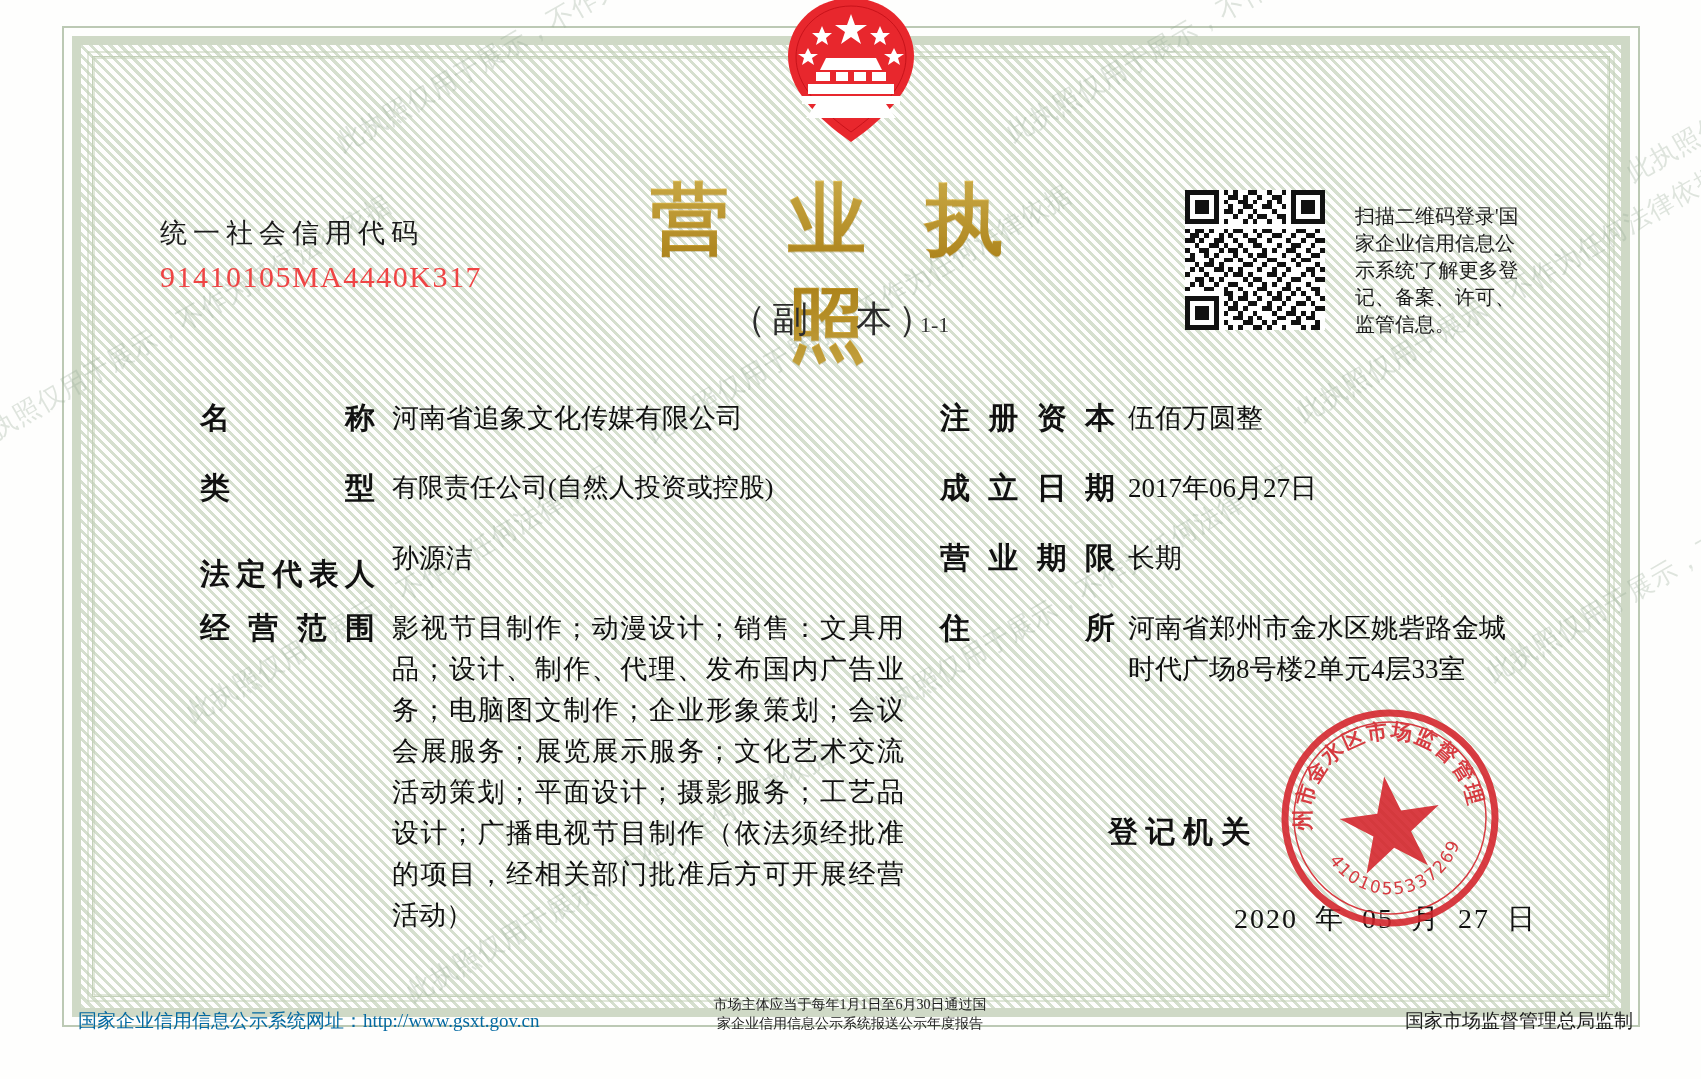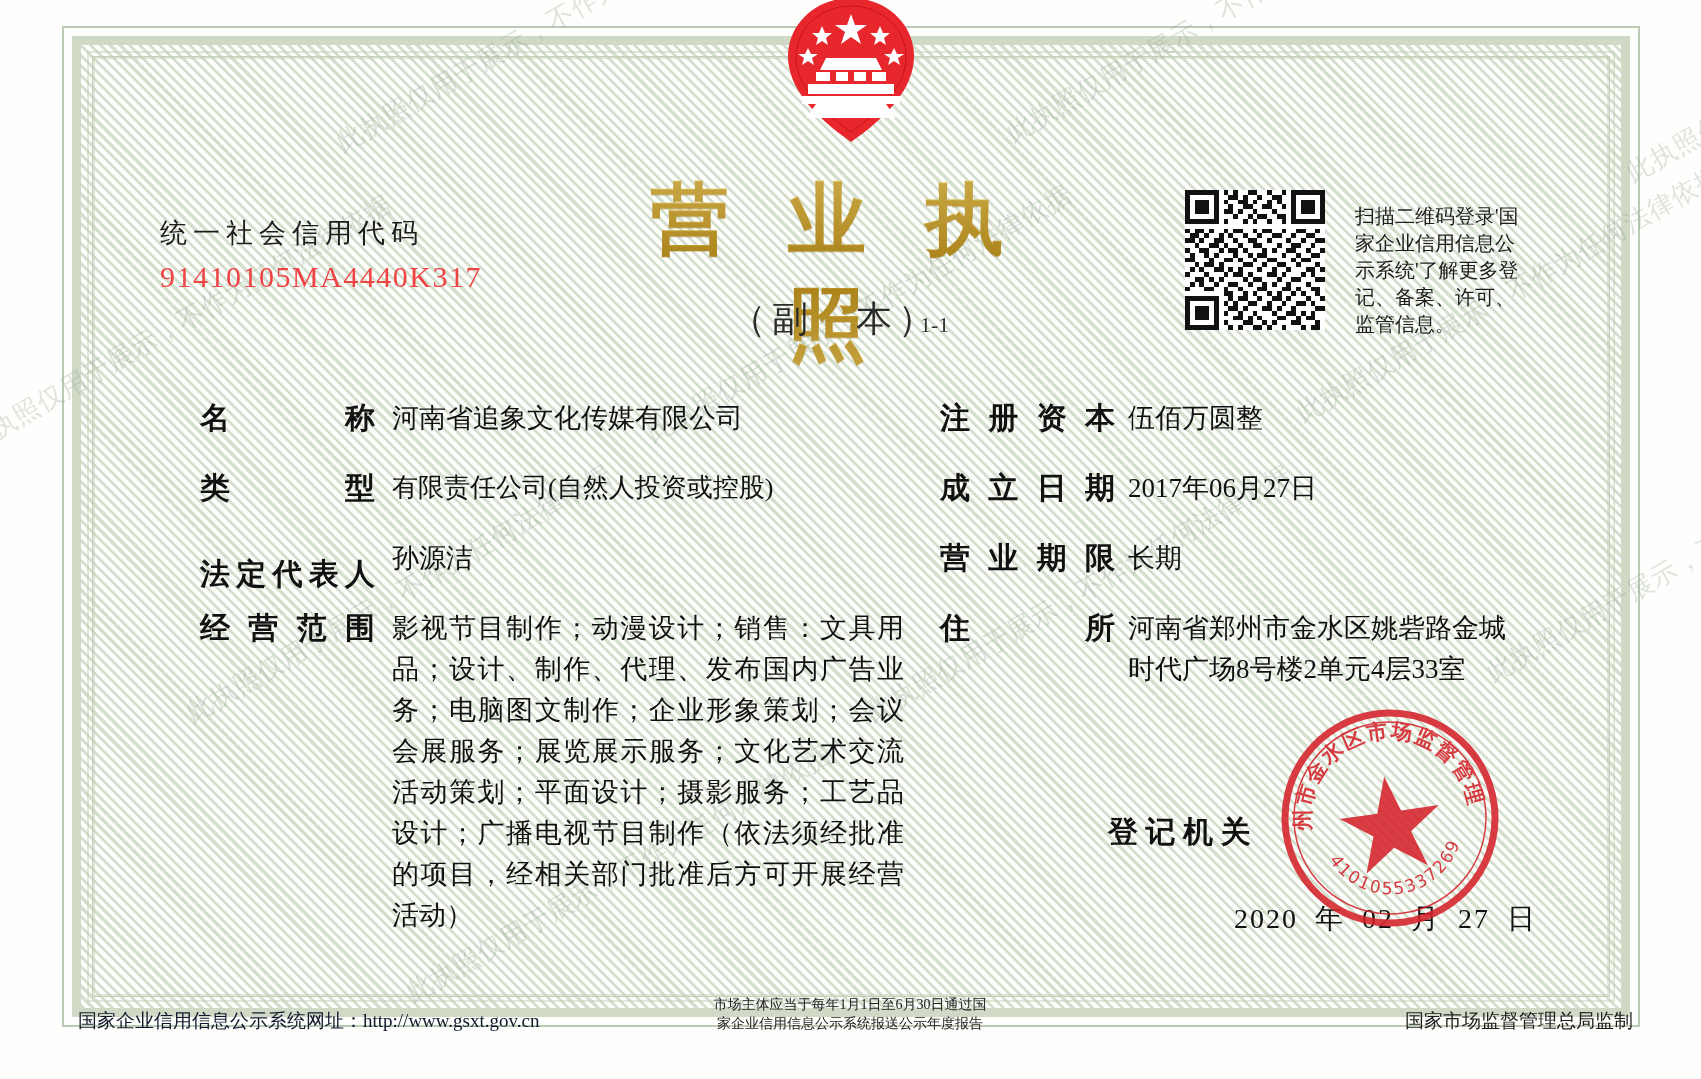--- a/index.html
+++ b/index.html
@@ -227,21 +227,21 @@
     letter-spacing: 2px;
     z-index: 7;
   }
   .issue-date span { margin: 0 4px; }
 
   
   .footer-left {
     position: absolute;
     left: 78px; top: 1008px;
     font-size: 19px;
-    color: #0f172a;
+    color: #0369a1;
     font-family: "Liberation Serif", serif;
     z-index: 7;
   }
   .footer-center {
     position: absolute;
     left: 690px; top: 995px;
     width: 320px;
     text-align: center;
     font-size: 14px;
     line-height: 19px;
@@ -591,21 +591,21 @@
       <path id="sealArcBottom" d="M 44 140 A 72 72 0 0 0 180 140" fill="none"></path>
       <text font-family="'DejaVu Sans', sans-serif" font-size="17" fill="#d4232a" letter-spacing="2">
         <textPath href="#sealArcBottom" startOffset="50%" text-anchor="middle">4101055337269</textPath>
       </text>
     </g>
   </svg>
 
   <div class="issue-date">
     <span>2020</span>
     <span>年</span>
-    <span>02</span>
+    <span>05</span>
     <span>月</span>
     <span>27</span>
     <span>日</span>
   </div>
 
   <div class="footer-left">国家企业信用信息公示系统网址：http://www.gsxt.gov.cn</div>
   <div class="footer-center">
     <div>市场主体应当于每年1月1日至6月30日通过国</div>
     <div>家企业信用信息公示系统报送公示年度报告</div>
   </div>

